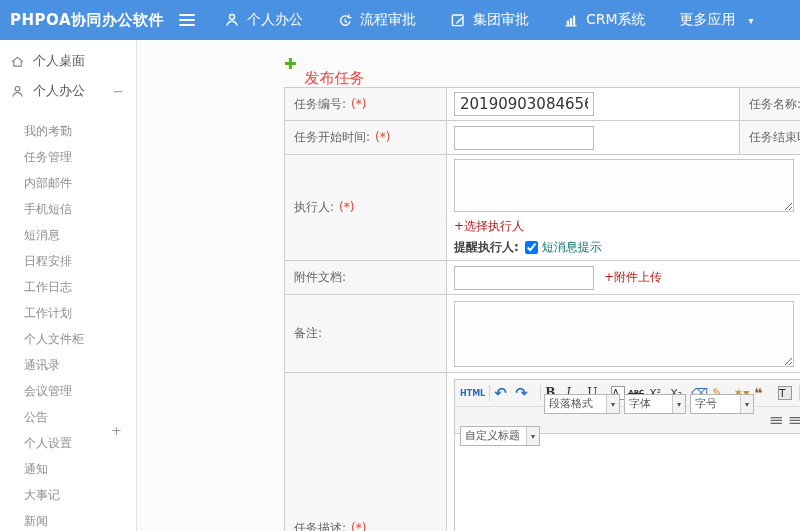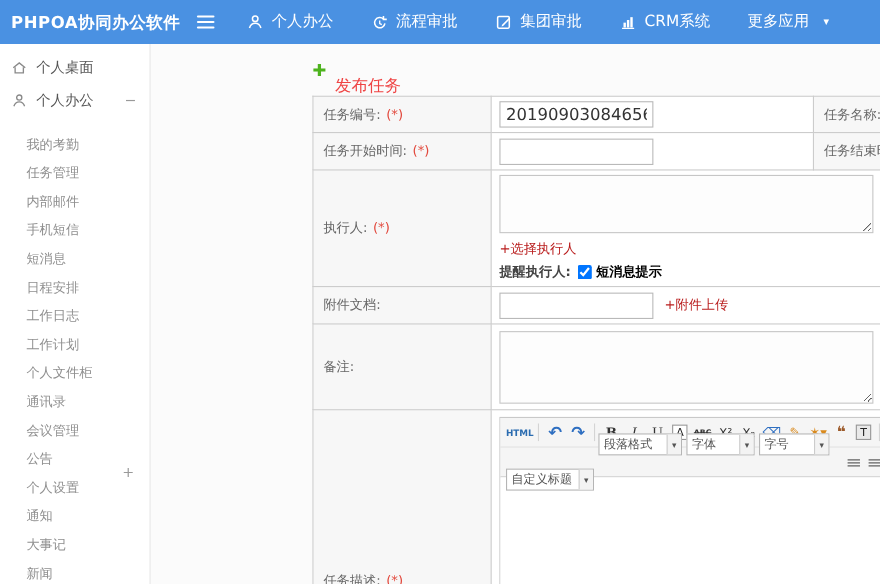--- a/index.html
+++ b/index.html
@@ -55,28 +55,28 @@
                     padding:0 5px; font-family:"DejaVu Sans",sans-serif; background:#fff; }
   textarea.area { border:1px solid #c6c6c6; background:#fdfdfd; width:340px; font-size:12px;
                   font-family:"DejaVu Sans",sans-serif; resize:both; }
   .exec-area { height:53px; display:block; }
   .remark-area { height:66px; display:block; }
   a.blue-link { color:#b91c1c; font-size:12px; text-decoration:none; cursor:pointer; }
   .choose-row { margin-top:3px; }
   .remind-row { margin-top:4px; display:flex; align-items:center; font-size:12px; }
   .remind-lbl { font-weight:bold; color:#444; margin-right:6px; }
   .remind-row input { margin:0 4px 0 0; }
-  .sms-lbl { color:#000000;font-weight:bold; }
+  .sms-lbl { color:#0f766e; }
   .attach-wrap { display:flex; align-items:center; gap:10px; }
 
   
   .editor { width:620px; border:1px solid #c9c9c9; background:#fff; margin-top:2px; }
   .tb-row1 { display:flex; align-items:center; height:27px; background:#f5f5f5;
              border-bottom:1px solid #ddd; padding:0 5px; }
-  .tb-btn { min-width:21px; height:21px; line-height:21px; text-align:center; font-size:12px;
+  .tb-btn { min-width:21px; height:21px; line-height:21px; text-align:left; font-size:12px;
             color:#333; cursor:pointer; white-space:nowrap; }
   .tb-btn.txt { font-size:8px; font-weight:bold; color:#2b6cb0; }
   .tb-btn.sep { min-width:1px; width:1px; height:16px; background:#d4d4d4; margin:0 4px; cursor:default; }
   .tb-btn.blue { color:#2f6fc1; }
   .tb-btn.big { font-size:15px; font-weight:bold; }
   .tb-btn.serif { font-family:"DejaVu Serif","Liberation Serif",serif; }
   .tb-btn.b { font-weight:bold; } .tb-btn.i { font-style:italic; } .tb-btn.u { text-decoration:underline; }
   .tb-btn.boxed { border:1px solid #979797; height:14px; line-height:13px; min-width:14px;
                   font-size:10px; margin:0 3px; background:#fff; color:#222; }
   .tb-btn.paste { background:#e9e9e9; }

